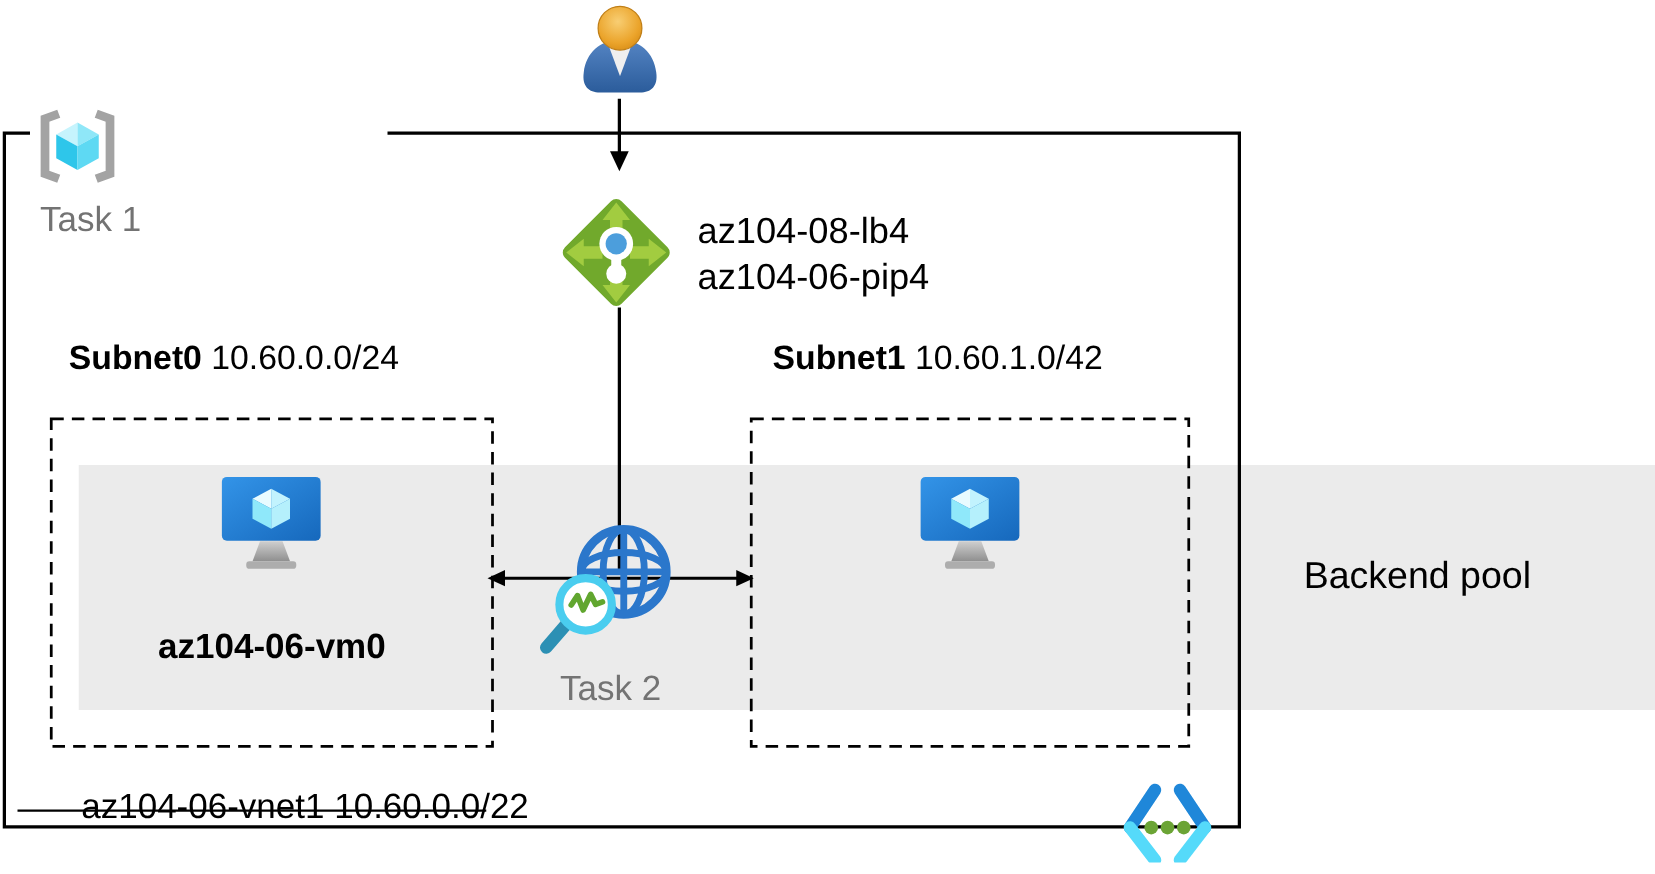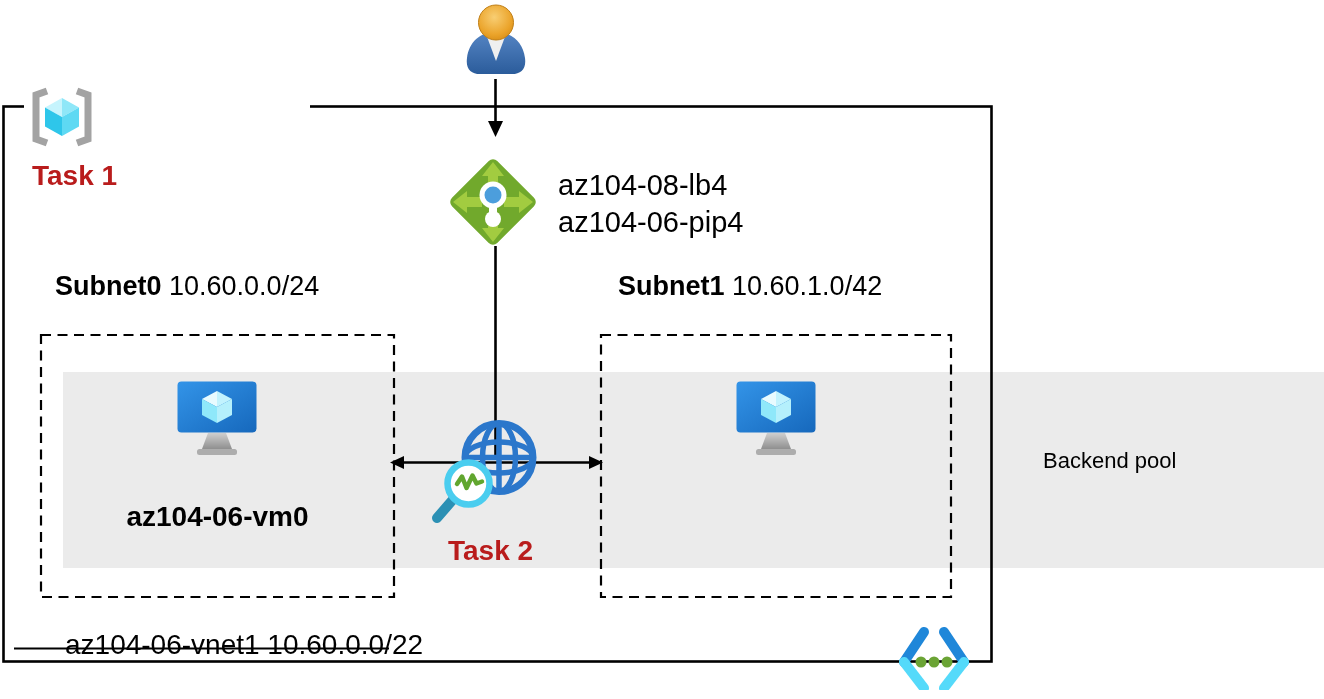--- a/index.html
+++ b/index.html
@@ -7,30 +7,30 @@
     position:relative;width:1324px;height:699px;background:#ffffff;overflow:hidden;
     font-family:"Liberation Sans", sans-serif;color:#000;
   }
   .band{
     position:absolute;left:63px;top:372px;width:1261px;height:196px;
     background:#EBEBEB;
   }
   .lines{position:absolute;left:0;top:0;width:1324px;height:699px;pointer-events:none;}
   .lbl{position:absolute;font-size:28px;line-height:32px;white-space:nowrap;}
   .rg-label{left:110px;top:101px;}
-  .task{font-weight:bold;color:#b91c1c;font-size:28px;}
+  .task{font-weight:normal;color:#737373;font-size:28px;}
   .task1{left:32px;top:160px;}
   .task2{left:448px;top:535px;}
   .lb-labels{left:558px;top:167px;font-size:29px;line-height:37px;}
   .subnet-label{font-size:27px;top:270px;}
   .subnet-label .bold{font-weight:bold;}
   .vm-labels{top:498px;font-size:28px;line-height:37px;text-align:center;font-weight:bold;}
   .vm-labels0{left:40px;width:355px;}
   .vm-labels1{left:600px;width:352px;}
-  .backend-pool{left:1043px;top:441px;font-size:22px;line-height:40px;}
+  .backend-pool{left:1043px;top:441px;font-size:30px;line-height:40px;}
   .vnet-label{left:17px;top:629px;font-size:28px;margin-left:48px;}
   .icon{position:absolute;}
 </style>
 </head>
 <body>
 
 <div class="canvas">
 
   <svg width="0" height="0" style="position:absolute" aria-hidden="true">
     <defs>

